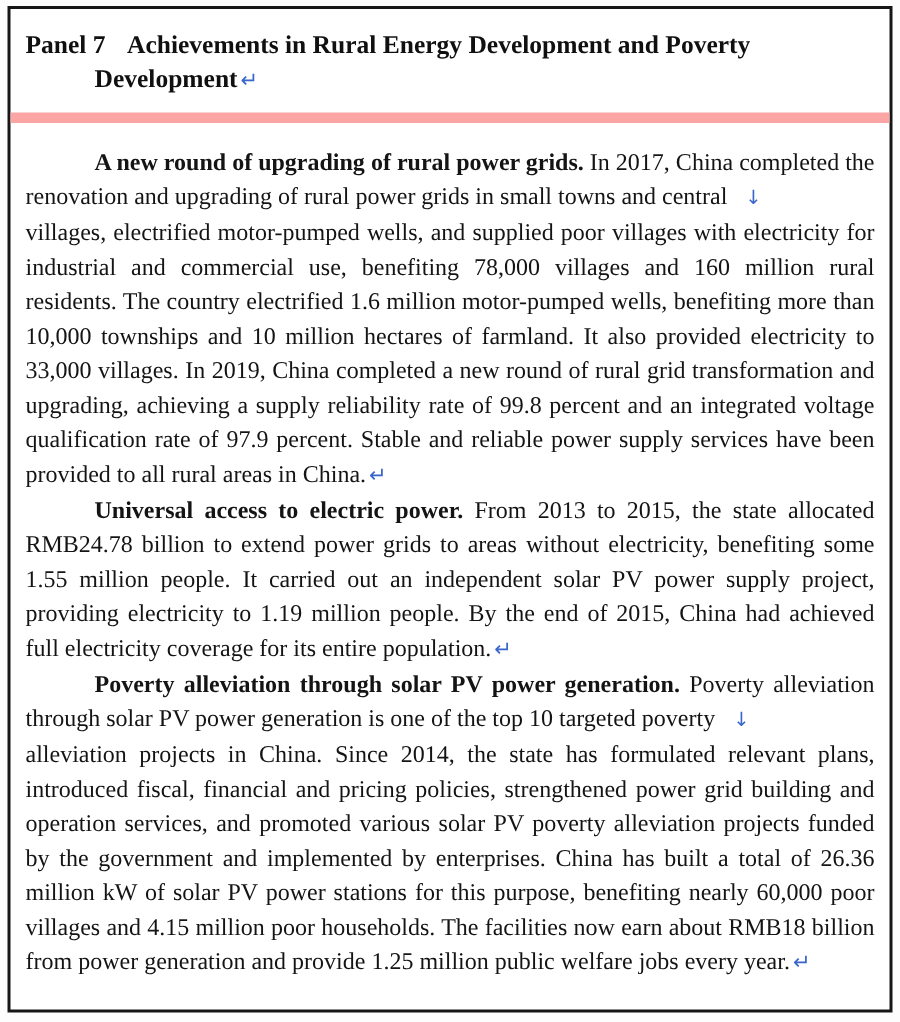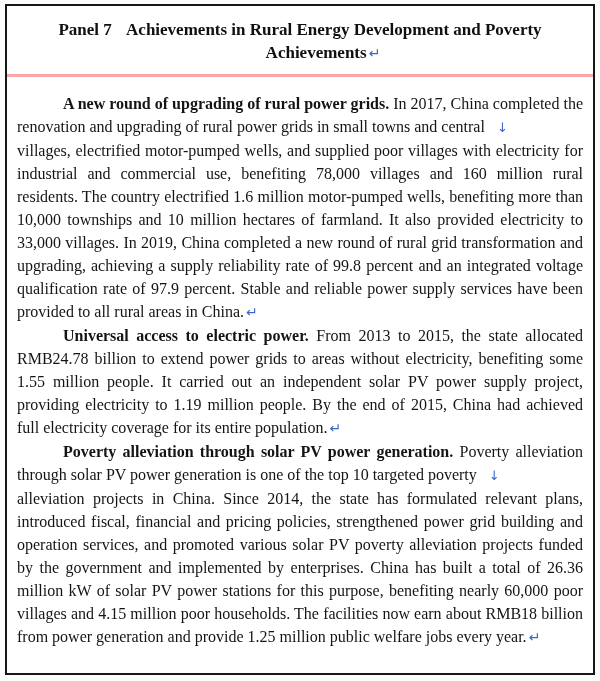--- a/index.html
+++ b/index.html
@@ -20,26 +20,25 @@
     left: 5px;
     top: 4px;
     width: 586px;
     height: 667px;
     border: 2px solid #161616;
     background: #ffffff;
     box-sizing: content-box;
   }
   .panel-title {
     padding: 12px 10px 9px 10px;
-    border-bottom: 3px solid #fca5a5;
+    border-bottom: 7px solid #fca5a5;
     font-weight: bold;
     font-size: 17px;
     line-height: 23px;
     color: #101010;
-    text-align: center;
   }
   .title-line1 .t-label {
     margin-right: 11px;
   }
   .title-line2 {
     margin-left: 46px;
   }
   .panel-body {
     padding: 15px 10px 0 10px;
     font-size: 16px;
@@ -75,21 +74,21 @@
 <body>
 
 <div class="page">
   <div class="panel">
     <div class="panel-title">
       <div class="title-line1">
         <span class="t-label">Panel 7</span>
         <span class="t-text">Achievements in Rural Energy Development and Poverty</span>
       </div>
       <div class="title-line2">
-        <span class="t-text">Achievements</span><span class="mark pilcrow">↵</span>
+        <span class="t-text">Development</span><span class="mark pilcrow">↵</span>
       </div>
     </div>
     <div class="panel-body" id="panel-body">
         <p class="para"><b class="lead">A new round of upgrading of rural power grids.</b> In 2017, China completed the renovation and upgrading of rural power grids in small towns and central<span class="mark arrow">↓</span><br>villages, electrified motor-pumped wells, and supplied poor villages with electricity for industrial and commercial use, benefiting 78,000 villages and 160 million rural residents. The country electrified 1.6 million motor-pumped wells, benefiting more than 10,000 townships and 10 million hectares of farmland. It also provided electricity to 33,000 villages. In 2019, China completed a new round of rural grid transformation and upgrading, achieving a supply reliability rate of 99.8 percent and an integrated voltage qualification rate of 97.9 percent. Stable and reliable power supply services have been provided to all rural areas in China.<span class="mark pilcrow">↵</span></p>
         <p class="para"><b class="lead">Universal access to electric power.</b> From 2013 to 2015, the state allocated RMB24.78 billion to extend power grids to areas without electricity, benefiting some 1.55 million people. It carried out an independent solar PV power supply project, providing electricity to 1.19 million people. By the end of 2015, China had achieved full electricity coverage for its entire population.<span class="mark pilcrow">↵</span></p>
         <p class="para"><b class="lead">Poverty alleviation through solar PV power generation.</b> Poverty alleviation through solar PV power generation is one of the top 10 targeted poverty<span class="mark arrow">↓</span><br>alleviation projects in China. Since 2014, the state has formulated relevant plans, introduced fiscal, financial and pricing policies, strengthened power grid building and operation services, and promoted various solar PV poverty alleviation projects funded by the government and implemented by enterprises. China has built a total of 26.36 million kW of solar PV power stations for this purpose, benefiting nearly 60,000 poor villages and 4.15 million poor households. The facilities now earn about RMB18 billion from power generation and provide 1.25 million public welfare jobs every year.<span class="mark pilcrow">↵</span></p>
       </div>
   </div>
 </div>
 

